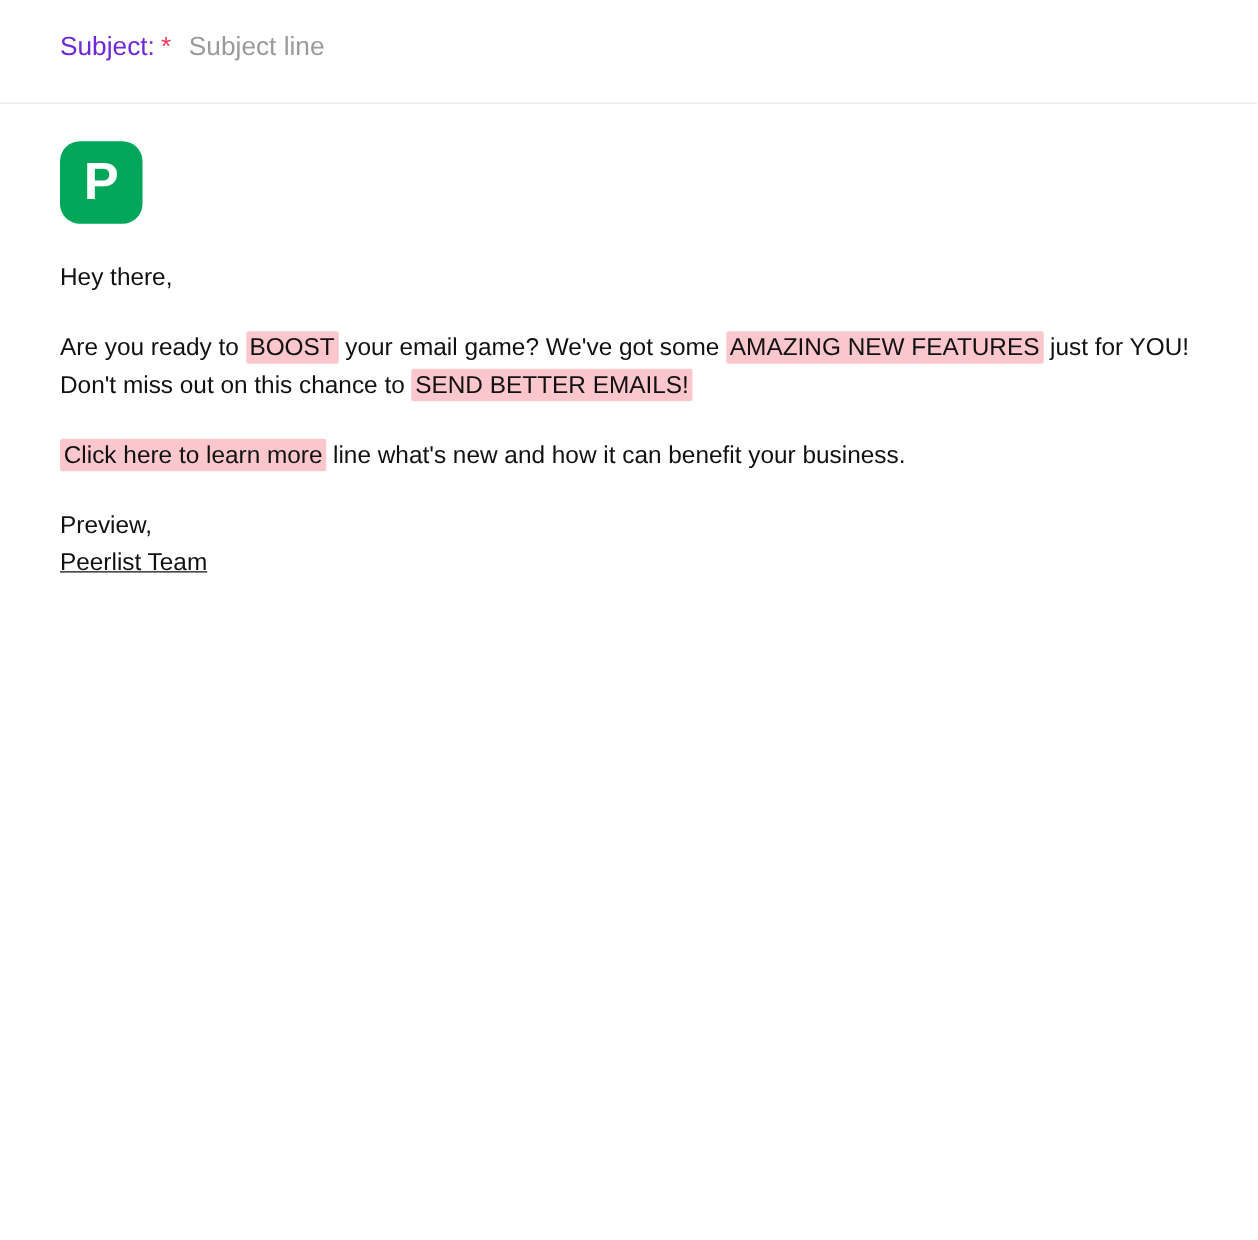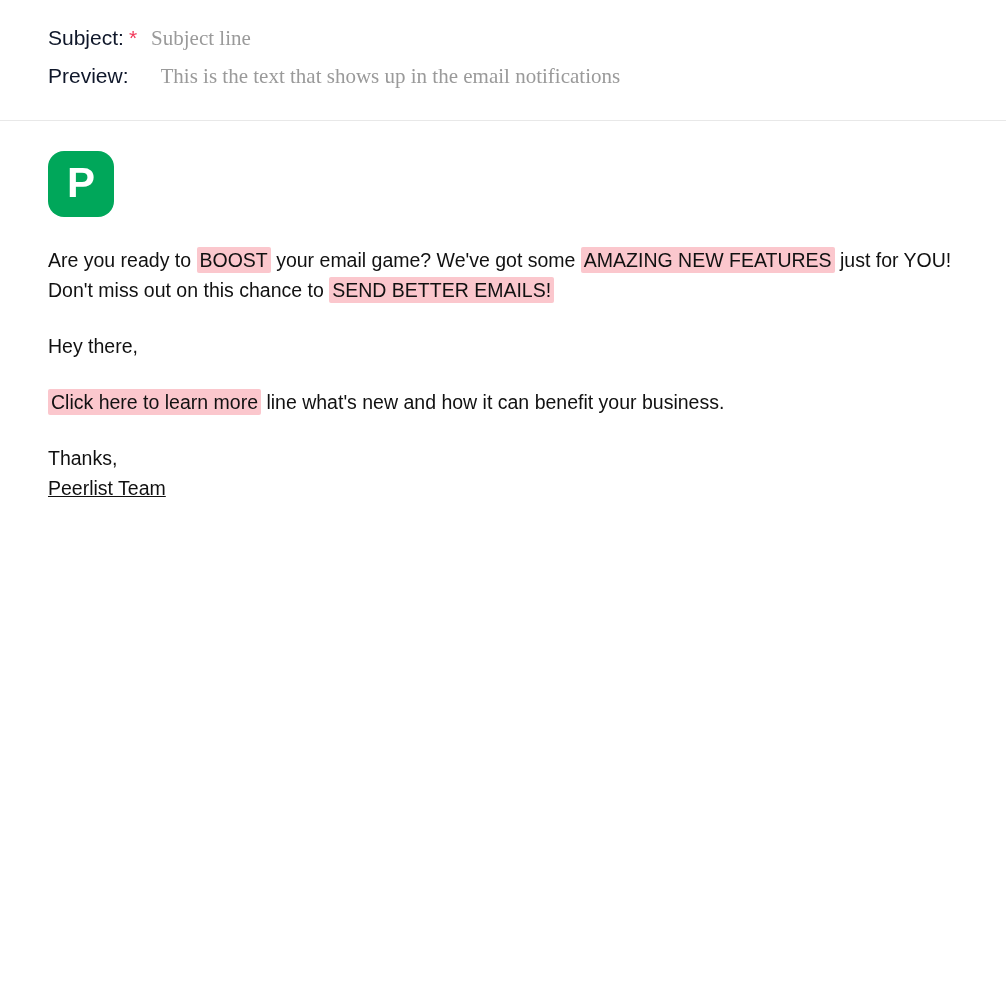--- a/index.html
+++ b/index.html
@@ -28,33 +28,33 @@
     padding: 26px 48px 18px 48px;
     border-bottom: 1px solid #e8e8e8;
   }
   .meta-row {
     display: flex;
     align-items: baseline;
     height: 38px;
   }
   .meta-label {
     font-size: 21px;
-    color: #0f172a;
+    color: #6d28d9;
     white-space: nowrap;
   }
   .required-star {
     color: #f2385a;
     font-size: 21px;
     margin-left: 5px;
   }
   .meta-input {
     border: none;
     outline: none;
     background: transparent;
-    font-family: Liberation Serif, serif;
+    font-family: Liberation Sans, sans-serif;
     font-size: 21px;
     color: #a16207;
     flex: 1;
     padding: 0;
     margin-left: 18px;
   }
   .meta-input::placeholder {
     color: #9a9a9a;
     opacity: 1;
   }
@@ -103,41 +103,37 @@
 <div class="email-composer">
 
   <div class="meta-header">
 
     <div class="meta-row meta-row-subject">
       <span class="meta-label">Subject:</span>
       <span class="required-star">*</span>
       <input class="meta-input" type="text" placeholder="Subject line" style="">
     </div>
 
-    <div class="meta-row meta-row-preview">
-      <span class="meta-label">Preview:</span>
-      <input class="meta-input" type="text" placeholder="This is the text that shows up in the email notifications" style="">
-    </div>
 
   </div>
 
   <div class="body-area">
 
     <div class="brand-logo">
       <svg width="40" height="44" viewBox="0 0 40 44" aria-hidden="true">
         <text x="20" y="35" text-anchor="middle" font-family="Liberation Sans, sans-serif" font-size="42" font-weight="bold" fill="#ffffff">P</text>
       </svg>
     </div>
 
+    <p class="para">Hey there,</p>
+
     <p class="para"><span>Are you ready to </span><mark class="hl">BOOST</mark><span> your email game? We've got some </span><mark class="hl">AMAZING NEW FEATURES</mark><span> just for YOU! Don't miss out on this chance to </span><mark class="hl">SEND BETTER EMAILS!</mark></p>
-
-    <p class="para">Hey there,</p>
 
 
 
     <p class="para"><mark class="hl">Click here to learn more</mark><span> line what's new and how it can benefit your business.</span></p>
 
-    <p class="para tight">Thanks,</p>
+    <p class="para tight">Preview,</p>
     <p class="para sign-off">Peerlist Team</p>
 
   </div>
 
 </div>
 
 </body></html>

